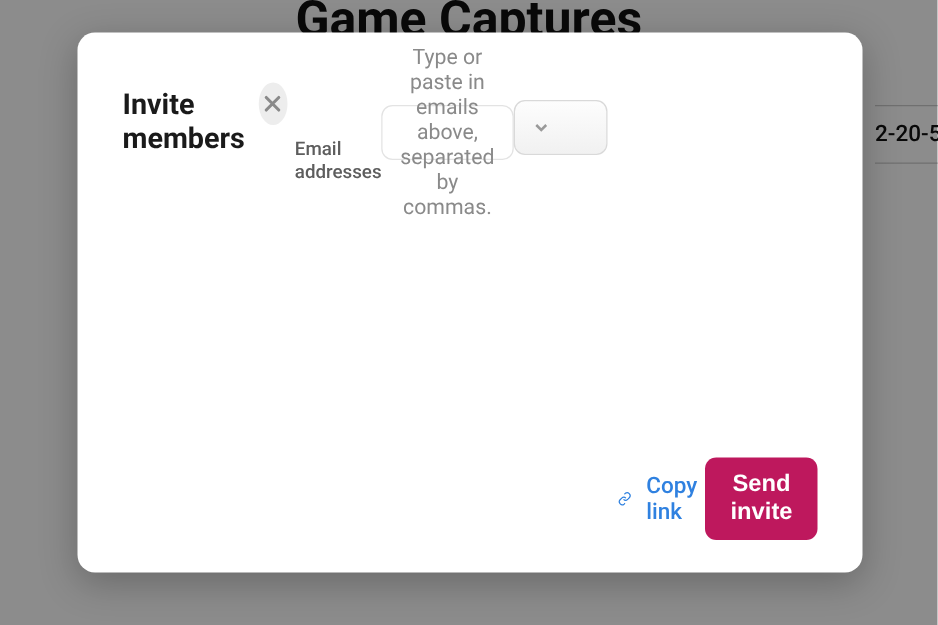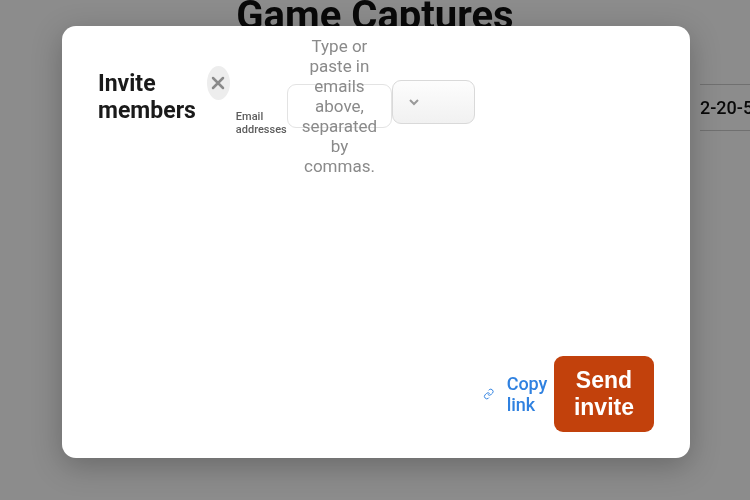--- a/index.html
+++ b/index.html
@@ -45,21 +45,21 @@
     margin-top: -4px;
   }
   .close-btn svg { width: 14px; height: 14px; stroke: #8a8a8a; stroke-width: 2.5; }
   .modal-sub {
     margin-top: 12px;
     font-size: 17px; line-height: 1.55; color: #7d7d7d;
     max-width: 520px;
   }
   .field-label {
     margin-top: 40px;
-    font-size: 11px; color: #5d5d5d; font-weight: 500;
+    font-size: 15px; color: #5d5d5d; font-weight: 500;
     padding-left: 6px;
   }
   .email-input {
     margin-top: 10px;
     width: 100%; height: 46px;
     border: 1px solid #8dbef2;
     box-shadow: 0 0 0 2px rgba(104,168,232,0.35);
     border-radius: 9px;
     padding: 0 14px;
     font-size: 17px; color: #111;
@@ -95,24 +95,24 @@
     padding-top: 20px;
   }
   .copy-link {
     display: flex; align-items: center; gap: 12px;
     color: #2f81e0; font-size: 18px; font-weight: 500;
     cursor: pointer;
     padding-left: 8px;
   }
   .copy-link svg { width: 18px; height: 18px; stroke: #2f81e0; stroke-width: 2; fill: none; }
   .send-btn {
-    background: #c2410c; color: #fff;
+    background: #be185d; color: #fff;
     border: none; border-radius: 9px;
     padding: 11px 20px;
-    font-size: 23px; font-weight: 600;
+    font-size: 19px; font-weight: 600;
     cursor: pointer;
   }
 </style>
 </head>
 <body>
 
 <div class="bg">
   <div class="bg-title">Game Captures</div>
   <div class="bg-row">2-20-51</div>
 </div>

